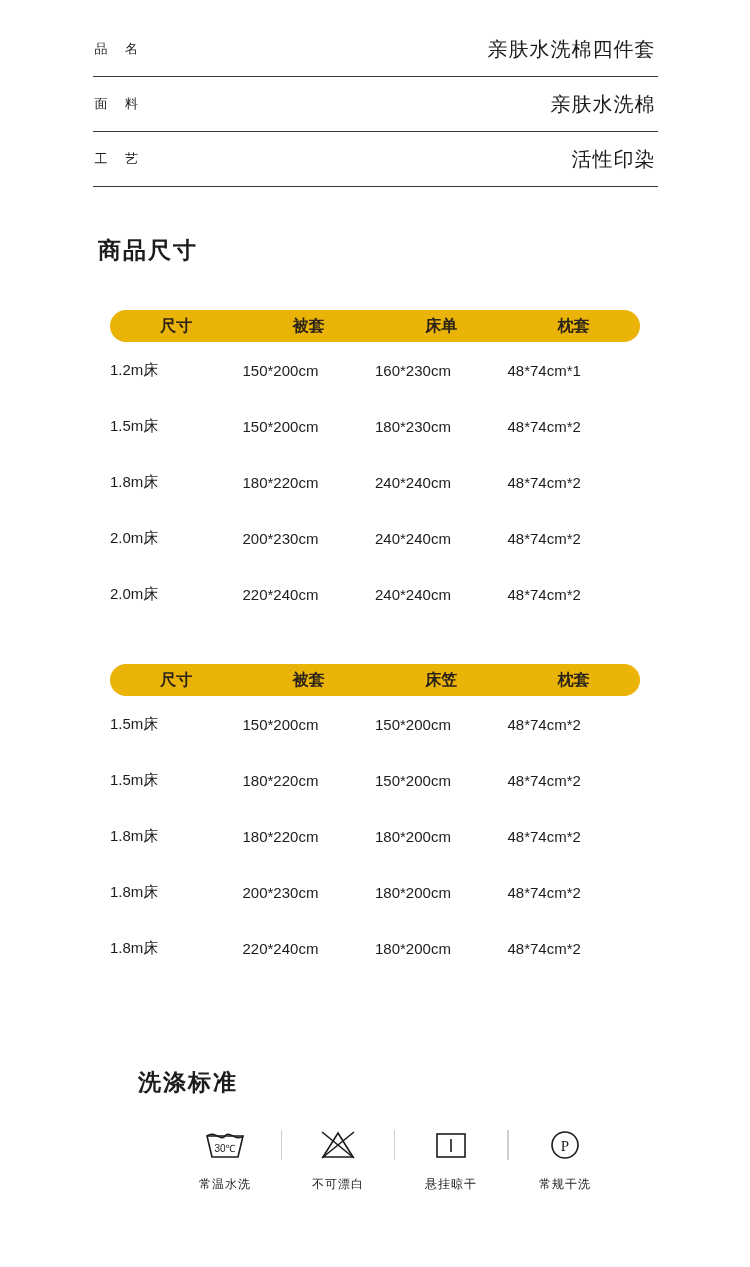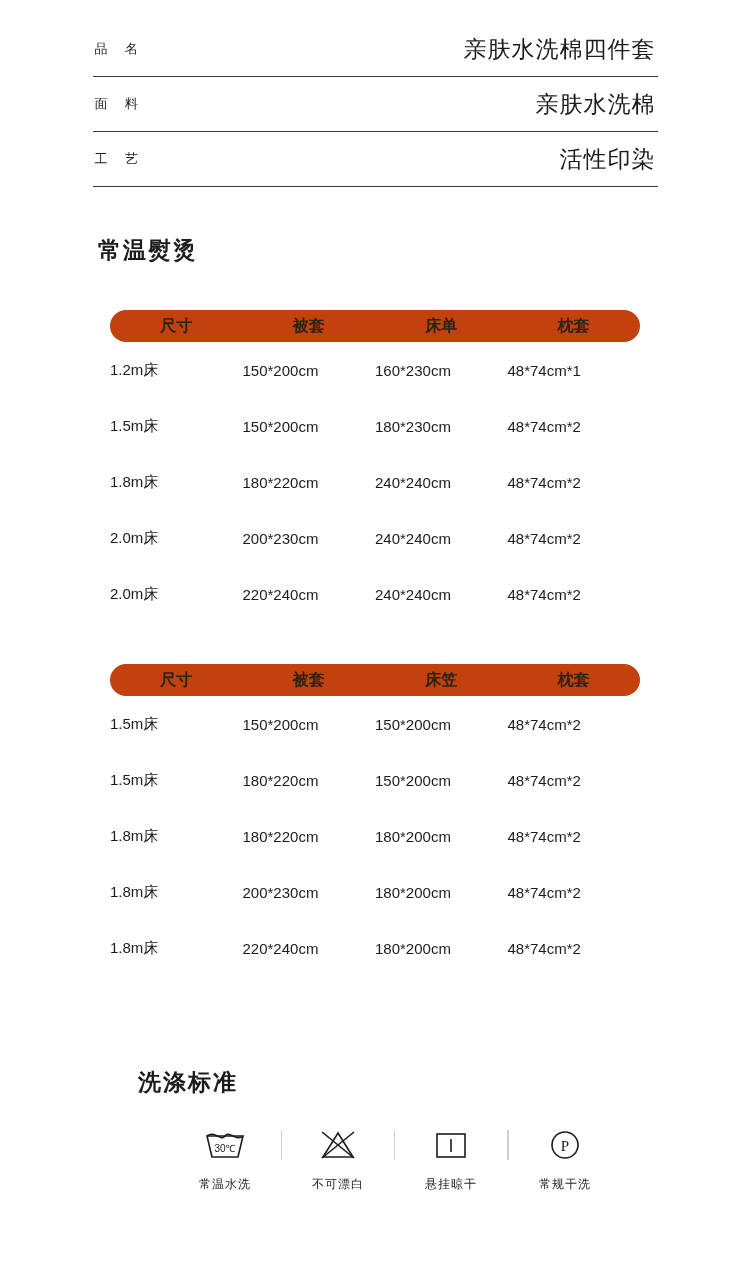--- a/index.html
+++ b/index.html
@@ -26,21 +26,21 @@
     height: 55px;
     border-bottom: 1px solid #3a3a3a;
   }
   .spec-label {
     font-size: 13px;
     letter-spacing: 7px;
     color: #1c1c1c;
     padding-left: 2px;
   }
   .spec-value {
-    font-size: 23px;
+    font-size: 20px;
     color: #1c1c1c;
     letter-spacing: 1px;
     padding-right: 2px;
   }
 
   
   .section-title {
     font-family: "Liberation Serif", "DejaVu Serif", serif;
     font-size: 23px;
     font-weight: 700;
@@ -52,21 +52,21 @@
 
   
   .size-table {
     width: 530px;
     margin: 0 auto;
   }
   .st-head {
     display: flex;
     align-items: center;
     height: 32px;
-    background: #c2410c;
+    background: #eab308;
     border-radius: 16px;
     color: #2a2317;
     font-size: 16px;
     font-weight: 700;
   }
   .st-head > div { text-align: center; }
   .st-row {
     display: flex;
     align-items: center;
     height: 56px;
@@ -129,21 +129,21 @@
   <div class="spec-row">
     <div class="spec-label">面  料</div>
     <div class="spec-value">亲肤水洗棉</div>
   </div>
   <div class="spec-row">
     <div class="spec-label">工  艺</div>
     <div class="spec-value">活性印染</div>
   </div>
 </div>
 
-<div class="section-title size-title">常温熨烫</div>
+<div class="section-title size-title">商品尺寸</div>
 
 <div class="size-table table-a">
   <div class="st-head">
     <div class="c0">尺寸</div>
     <div class="c1">被套</div>
     <div class="c2">床单</div>
     <div class="c3">枕套</div>
   </div>
   <div class="st-row">
     <div class="c0">1.2m床</div>

